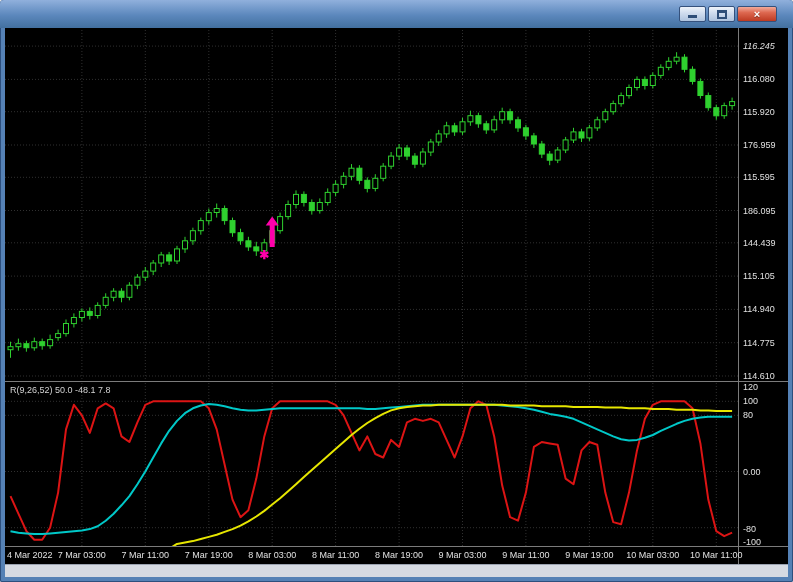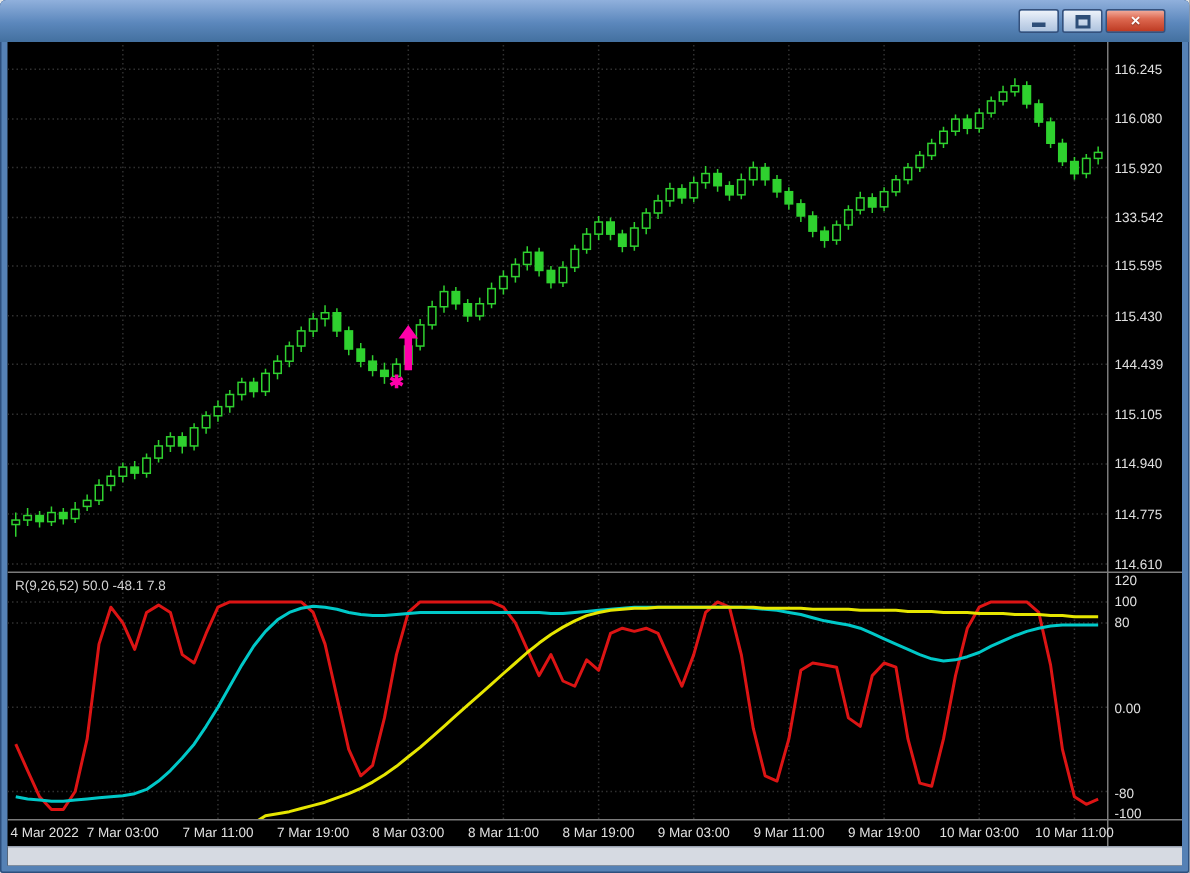--- a/index.html
+++ b/index.html
@@ -293,26 +293,26 @@
         </g>
         <polyline points="5.5,113.1 13.4,130.7 21.4,148.2 29.3,156.7 37.2,156.7 45.1,144.7 53.1,109.6 61.0,46.4 68.9,21.8 76.9,32.3 84.8,49.9 92.7,25.3 100.7,20.4 108.6,25.3 116.5,53.4 124.4,59.0 132.4,39.3 140.3,21.8 148.2,18.3 156.2,18.3 164.1,18.3 172.0,18.3 180.0,18.3 187.9,18.3 195.8,18.3 203.8,25.3 211.7,46.4 219.6,81.5 227.5,116.6 235.5,134.2 243.4,127.2 251.3,95.6 259.3,53.4 267.2,25.3 275.1,18.3 283.1,18.3 291.0,18.3 298.9,18.3 306.8,18.3 314.8,18.3 322.7,18.3 330.6,21.8 338.6,32.3 346.5,49.9 354.4,67.4 362.3,53.4 370.3,71.0 378.2,74.5 386.1,56.9 394.1,63.9 402.0,39.3 409.9,35.8 417.9,37.9 425.8,35.8 433.7,39.3 441.6,56.9 449.6,74.5 457.5,53.4 465.4,25.3 473.4,18.3 481.3,21.8 489.2,53.4 497.2,102.6 505.1,134.2 513.0,137.7 520.9,109.6 528.9,63.9 536.8,59.0 544.7,60.4 552.7,61.8 560.6,95.6 568.5,101.2 576.5,67.4 584.4,59.0 592.3,61.8 600.3,109.6 608.2,139.1 616.1,141.2 624.0,109.6 632.0,67.4 639.9,35.8 647.8,21.8 655.8,18.3 663.7,18.3 671.6,18.3 679.5,18.3 687.5,25.3 695.4,60.4 703.3,116.6 711.3,148.2 719.2,153.2 727.1,149.7" fill="none" stroke="#dc1414" stroke-width="2" stroke-linejoin="round"></polyline>
         <polyline points="5.5,148.2 13.4,149.7 21.4,150.4 29.3,151.1 37.2,151.1 45.1,150.4 53.1,149.7 61.0,148.9 68.9,148.2 76.9,147.5 84.8,146.1 92.7,143.3 100.7,137.7 108.6,130.7 116.5,122.3 124.4,113.1 132.4,101.2 140.3,88.5 148.2,74.5 156.2,60.4 164.1,47.8 172.0,37.9 180.0,30.2 187.9,25.3 195.8,22.5 203.8,21.1 211.7,21.8 219.6,23.2 227.5,25.3 235.5,26.7 243.4,27.4 251.3,27.4 259.3,26.7 267.2,26.0 275.1,25.3 283.1,25.3 291.0,25.3 298.9,25.3 306.8,25.3 314.8,25.3 322.7,25.3 330.6,25.3 338.6,25.3 346.5,25.3 354.4,25.3 362.3,26.0 370.3,26.0 378.2,25.3 386.1,24.6 394.1,23.9 402.0,23.2 409.9,22.5 417.9,21.8 425.8,21.8 433.7,21.8 441.6,21.8 449.6,21.8 457.5,21.8 465.4,21.8 473.4,21.8 481.3,21.8 489.2,21.8 497.2,22.5 505.1,23.2 513.0,23.9 520.9,25.3 528.9,26.7 536.8,28.8 544.7,30.9 552.7,32.3 560.6,33.7 568.5,35.8 576.5,39.3 584.4,42.9 592.3,46.4 600.3,49.9 608.2,53.4 616.1,56.2 624.0,57.6 632.0,56.9 639.9,54.8 647.8,52.0 655.8,47.8 663.7,44.3 671.6,40.8 679.5,37.9 687.5,35.8 695.4,34.4 703.3,33.7 711.3,33.7 719.2,33.7 727.1,33.7" fill="none" stroke="#00c8c8" stroke-width="2" stroke-linejoin="round"></polyline>
         <polyline points="5.5,165.8 13.4,165.8 21.4,165.8 29.3,165.8 37.2,165.8 45.1,165.8 53.1,165.8 61.0,165.8 68.9,165.8 76.9,165.8 84.8,165.8 92.7,165.8 100.7,165.8 108.6,165.8 116.5,165.8 124.4,165.8 132.4,165.8 140.3,165.8 148.2,165.8 156.2,165.8 164.1,165.8 172.0,160.9 180.0,159.5 187.9,158.1 195.8,156.0 203.8,153.9 211.7,151.8 219.6,148.9 227.5,146.1 235.5,142.6 243.4,138.4 251.3,133.5 259.3,127.9 267.2,121.5 275.1,115.2 283.1,108.2 291.0,101.2 298.9,94.1 306.8,87.1 314.8,80.1 322.7,73.1 330.6,66.0 338.6,59.0 346.5,52.0 354.4,45.7 362.3,40.0 370.3,35.1 378.2,30.9 386.1,27.4 394.1,25.3 402.0,23.9 409.9,23.2 417.9,22.5 425.8,22.5 433.7,21.8 441.6,21.8 449.6,21.8 457.5,21.8 465.4,21.8 473.4,21.8 481.3,21.8 489.2,21.8 497.2,21.8 505.1,22.5 513.0,22.5 520.9,22.5 528.9,22.5 536.8,23.2 544.7,23.2 552.7,23.2 560.6,23.2 568.5,23.9 576.5,23.9 584.4,23.9 592.3,23.9 600.3,24.6 608.2,24.6 616.1,24.6 624.0,25.3 632.0,25.3 639.9,25.3 647.8,26.0 655.8,26.0 663.7,26.0 671.6,26.7 679.5,26.7 687.5,26.7 695.4,27.4 703.3,27.4 711.3,28.1 719.2,28.1 727.1,28.1" fill="none" stroke="#e6e600" stroke-width="2" stroke-linejoin="round"></polyline>
       </svg>
     <div class="indicator-label">R(9,26,52) 50.0 -48.1 7.8</div>
 
     <div class="sep-h sep2"></div>
 
     <div class="price-axis">
-        <div class="axis-label" style="top: 13.1379px;">116.245</div>
+        <div class="axis-label" style="top: 13.1379px; font-style: italic;">116.245</div>
         <div class="axis-label" style="top: 46.4224px;">116.080</div>
         <div class="axis-label" style="top: 79px;">115.920</div>
-        <div class="axis-label" style="top: 111.983px;">133.542</div>
+        <div class="axis-label" style="top: 111.983px;">176.959</div>
         <div class="axis-label" style="top: 144.259px;">115.595</div>
-        <div class="axis-label" style="top: 177.543px;">115.430</div>
+        <div class="axis-label" style="top: 177.543px;">186.095</div>
         <div class="axis-label" style="top: 209.819px;">144.439</div>
         <div class="axis-label" style="top: 243.103px;">115.105</div>
         <div class="axis-label" style="top: 276.388px;">114.940</div>
         <div class="axis-label" style="top: 309.672px;">114.775</div>
         <div class="axis-label" style="top: 342.957px;">114.610</div>
         <div class="axis-label" style="top: 354.216px;">120</div>
         <div class="axis-label" style="top: 368.267px;">100</div>
         <div class="axis-label" style="top: 382.319px;">80</div>
         <div class="axis-label" style="top: 438.526px;">0.00</div>
         <div class="axis-label" style="top: 496px;">-80</div>

